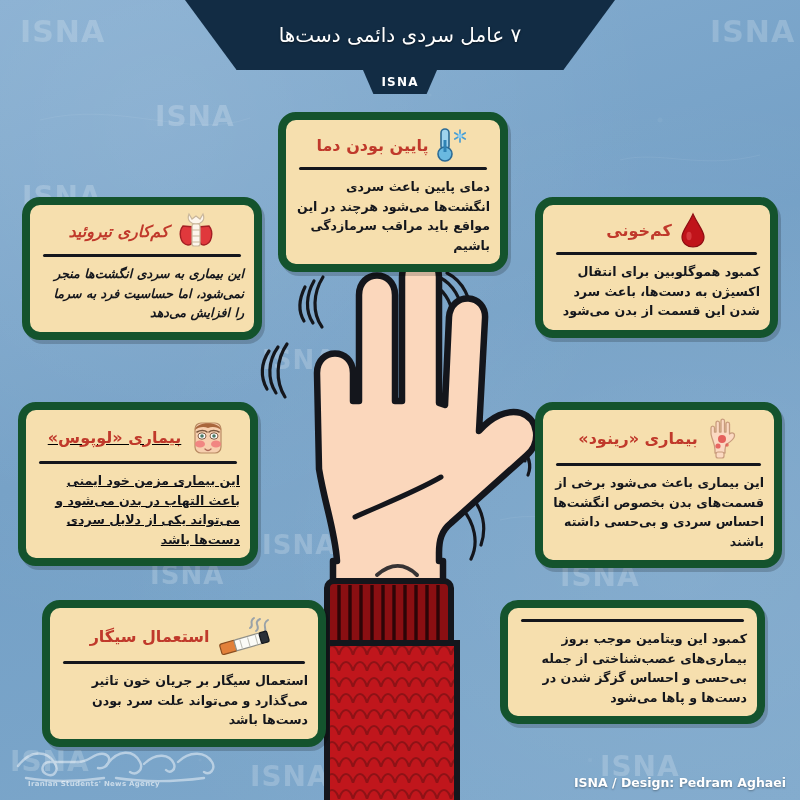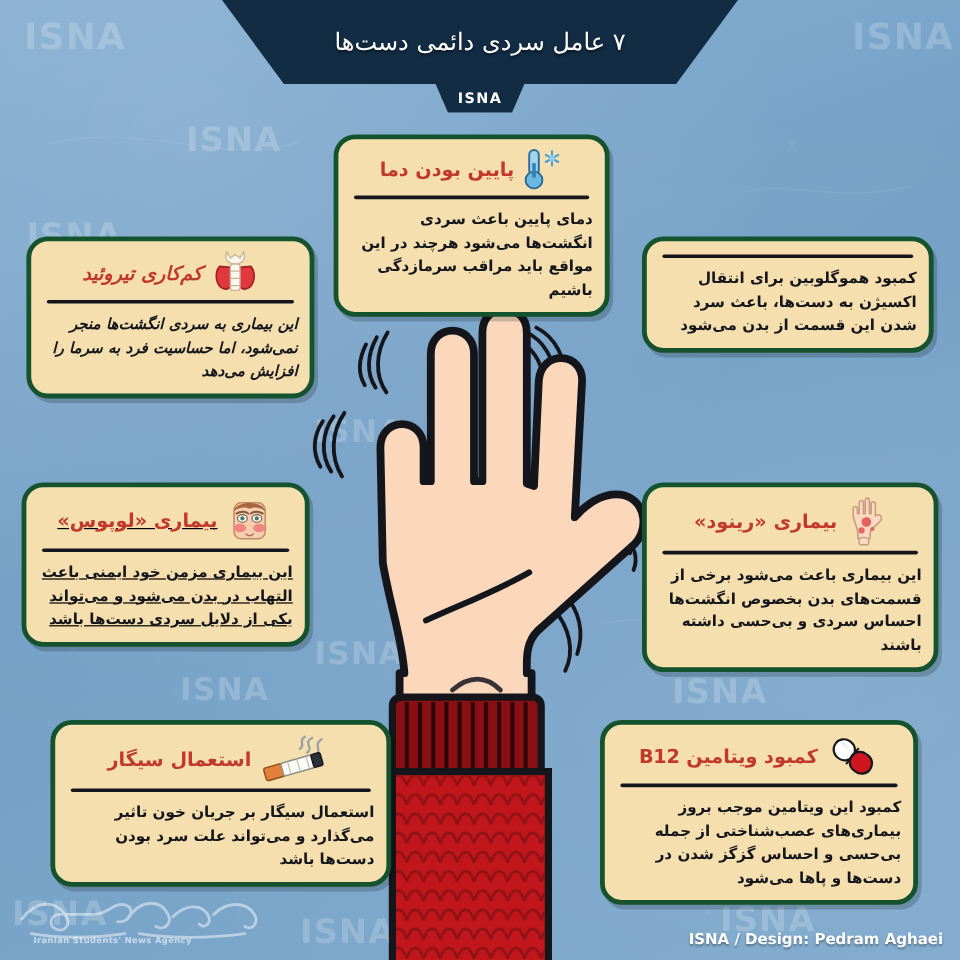--- a/index.html
+++ b/index.html
@@ -71,21 +71,21 @@
     width: 74px; height: 24px;
     display: flex; align-items: center; justify-content: center;
     color: #ffffff; font-size: 12px; font-weight: 700; letter-spacing: 1.2px;
     direction: ltr;
   }
 
   
   .card {
     position: absolute;
     background: #f6dfae;
-    border: 4px solid #14532d;
+    border: 8px solid #14532d;
     border-radius: 18px;
     padding: 7px 10px 9px;
     direction: rtl;
     box-shadow: 3px 4px 0 rgba(0,0,0,.18);
   }
   .card-head {
     display: flex; align-items: center; justify-content: center;
     gap: 7px;
     min-height: 36px;
   }
@@ -309,20 +309,27 @@
             <line x1="16" y1="30" x2="24" y2="30"></line>
           </g>
       </svg>
       <span class="card-title">کم‌کاری تیروئید</span>
     </div>
     <div class="card-rule"></div>
     <div class="card-body">این بیماری به سردی انگشت‌ها منجر نمی‌شود، اما حساسیت فرد به سرما را افزایش می‌دهد</div>
   </div>
 
   <div class="card" id="card-anemia">
+    <div class="card-head">
+      <svg class="icon" width="28" height="36" viewBox="0 0 28 36">
+        <path d="M14 2 C 9 13, 3 19, 3 25 C 3 31, 8 35, 14 35 C 20 35, 25 31, 25 25 C 25 19, 19 13, 14 2 Z" fill="#c0131a" stroke="#8d0d12" stroke-width="1.2"></path>
+        <ellipse cx="10" cy="24" rx="2.6" ry="4.2" fill="#e8555a" opacity=".55"></ellipse>
+      </svg>
+      <span class="card-title">کم‌خونی</span>
+    </div>
     <div class="card-rule"></div>
     <div class="card-body">کمبود هموگلوبین برای انتقال اکسیژن به دست‌ها، باعث سرد شدن این قسمت از بدن می‌شود</div>
   </div>
 
   <div class="card" id="card-lupus">
     <div class="card-head">
       <svg class="icon" width="40" height="40" viewBox="0 0 40 40">
         <rect x="7" y="6" width="26" height="30" rx="6" fill="#f7cfae" stroke="#b98b63" stroke-width="1.2"></rect>
         <path d="M7 13 C 8 4, 32 4, 33 13 C 30 10, 24 9, 20 11 C 16 9, 10 10, 7 13 Z" fill="#a9663c"></path>
         <ellipse cx="14" cy="19" rx="4" ry="3.2" fill="#ffffff" stroke="#7d5a40" stroke-width="1"></ellipse>
@@ -381,31 +388,20 @@
             </g>
         </g>
       </svg>
       <span class="card-title">استعمال سیگار</span>
     </div>
     <div class="card-rule"></div>
     <div class="card-body">استعمال سیگار بر جریان خون تاثیر می‌گذارد و می‌تواند علت سرد بودن دست‌ها باشد</div>
   </div>
 
   <div class="card" id="card-b12">
-    <div class="card-head">
-      <svg class="icon" width="44" height="38" viewBox="0 0 44 38">
-        <g transform="rotate(38 22 19)">
-          <rect x="4" y="11" width="18" height="17" rx="8.5" fill="#ffffff" stroke="#16181d" stroke-width="1.8"></rect>
-          <rect x="21" y="11" width="19" height="17" rx="8.5" fill="#cf1520" stroke="#16181d" stroke-width="1.8"></rect>
-          <line x1="21.5" y1="11" x2="21.5" y2="28" stroke="#16181d" stroke-width="1.8"></line>
-          <ellipse cx="11" cy="16" rx="4" ry="2" fill="#f1f1f1"></ellipse>
-        </g>
-      </svg>
-      <span class="card-title">کمبود ویتامین B12</span>
-    </div>
     <div class="card-rule"></div>
     <div class="card-body">کمبود این ویتامین موجب بروز بیماری‌های عصب‌شناختی از جمله بی‌حسی و احساس گزگز شدن در دست‌ها و پاها می‌شود</div>
   </div>
 
   <svg id="agency-logo" viewBox="0 0 220 58">
     <g fill="none" stroke="#ffffff" stroke-width="2.4" stroke-linecap="round" stroke-linejoin="round" opacity=".85">
       <path d="M10 30 C 22 14, 38 14, 46 26 C 52 34, 46 42, 38 38 C 32 35, 34 26, 42 26 L 70 26"></path>
       <path d="M70 26 C 82 26, 86 16, 96 18 C 106 20, 100 34, 90 32"></path>
       <path d="M98 30 C 110 12, 126 14, 132 26 C 136 34, 128 40, 122 36"></path>
       <path d="M136 28 C 148 16, 162 18, 166 28 C 168 34, 162 38, 158 34"></path>

